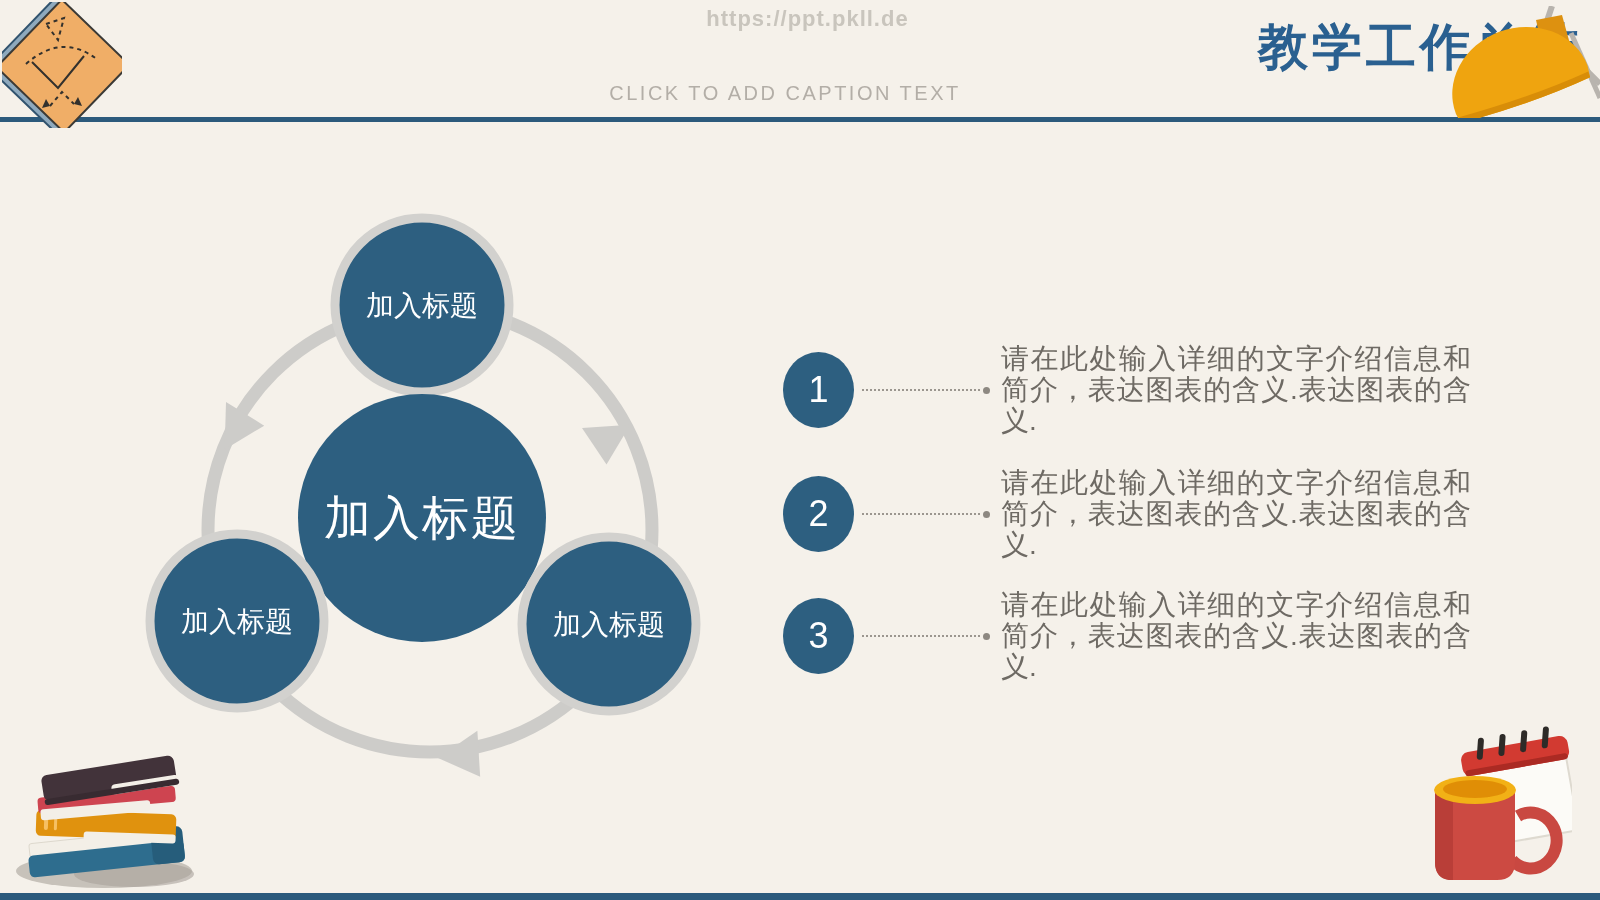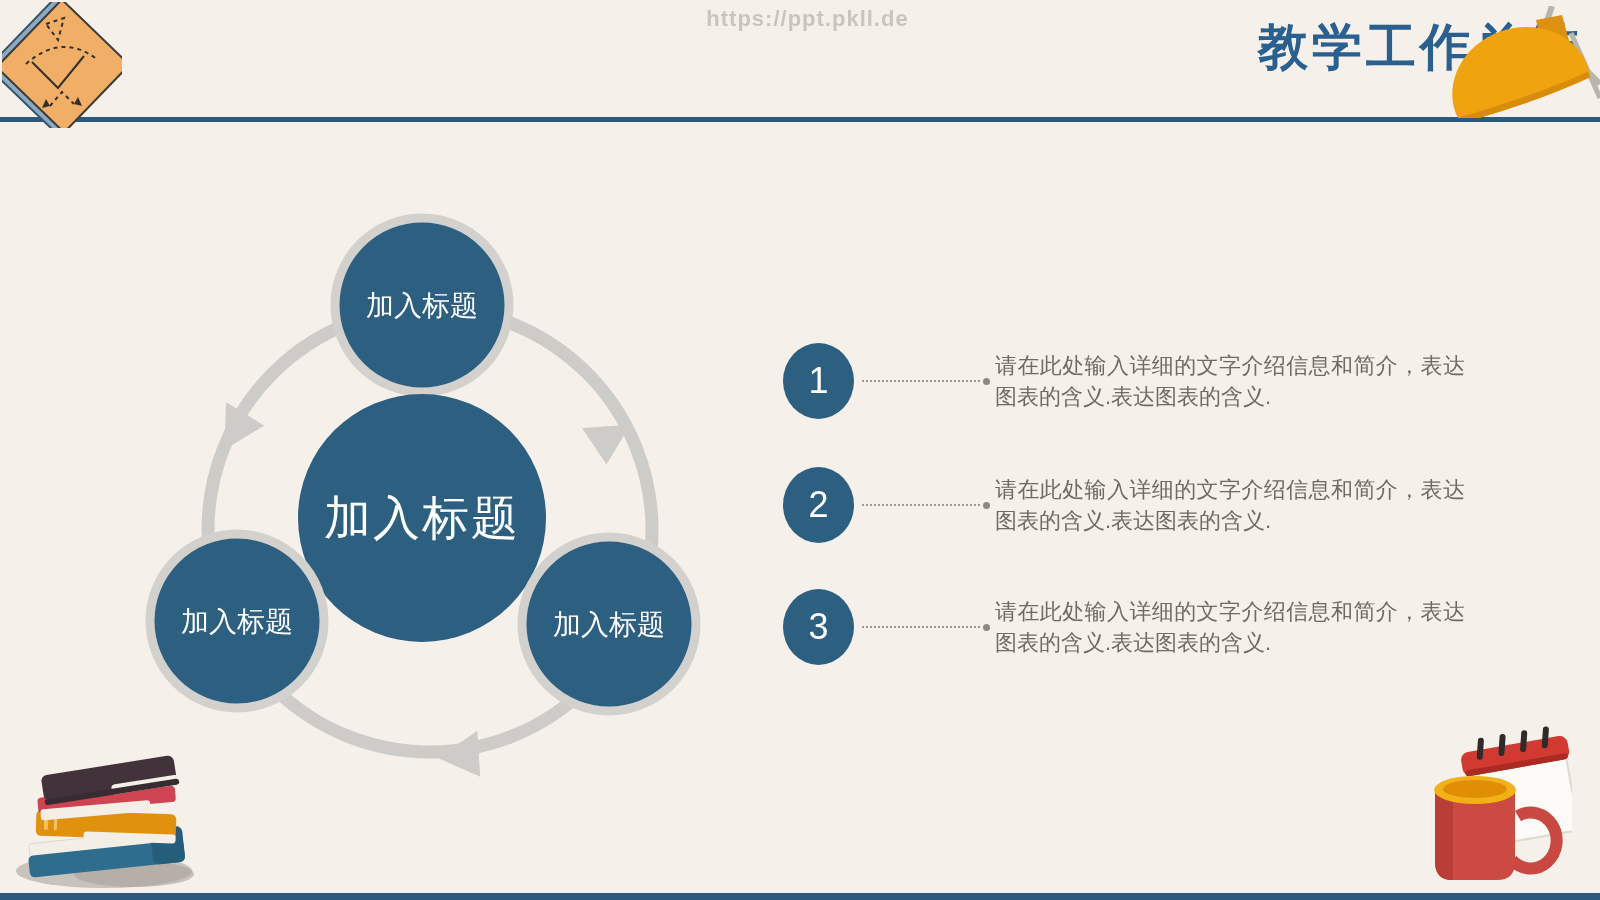--- a/index.html
+++ b/index.html
@@ -52,31 +52,32 @@
   }
   .item-connector {
     width:118px; height:0; border-top:2px dotted #9b968f;
     margin-left:8px; position:relative; flex:none;
   }
   .item-enddot {
     position:absolute; right:-10px; top:-4px;
     width:7px; height:7px; border-radius:50%; background:#8d8881;
   }
   .item-text {
-    width:470px; margin-left:15px; font-size:22px; line-height:31px;
+    width:470px; margin-left:21px; font-size:28px; line-height:31px;
     color:#6e6a64; text-align:justify;
   }
 </style>
 </head>
 <body>
 
 <div class="slide">
 
   <div class="watermark">https://ppt.pkll.de</div>
   <div class="title">教学工作总结</div>
+  <div class="subtitle">CLICK TO ADD CAPTION TEXT</div>
   <div class="header-rule"></div>
 
   <svg class="deco deco-setsquare" width="120" height="126" viewBox="0 0 120 126">
     <g transform="translate(61,64) rotate(44)">
       <rect x="-53" y="-45" width="98" height="98" fill="#8ea9bd" stroke="#31536e" stroke-width="2"></rect>
       <rect x="-47" y="-47" width="94" height="94" fill="#f0ae67" stroke="#3b3a36" stroke-width="2"></rect>
     </g>
     <g fill="none" stroke="#33312d" stroke-width="2" stroke-dasharray="4,4">
       <path d="M44,22 L62,16 L56,38 Z"></path>
       <path d="M24,62 Q60,30 96,58"></path>

